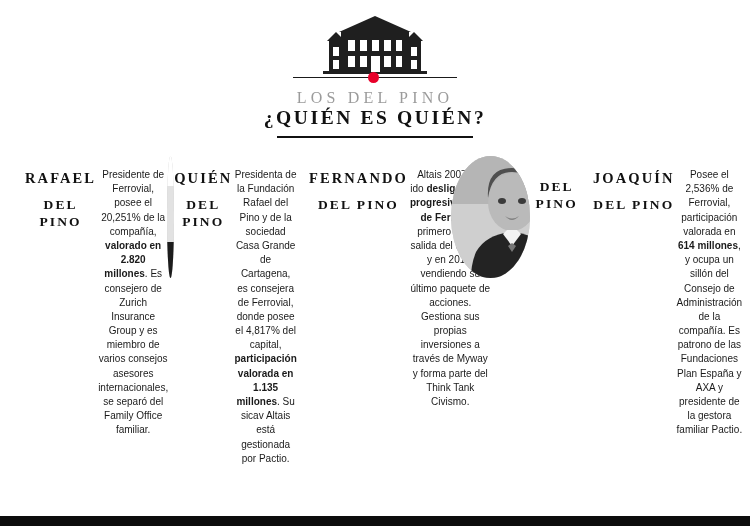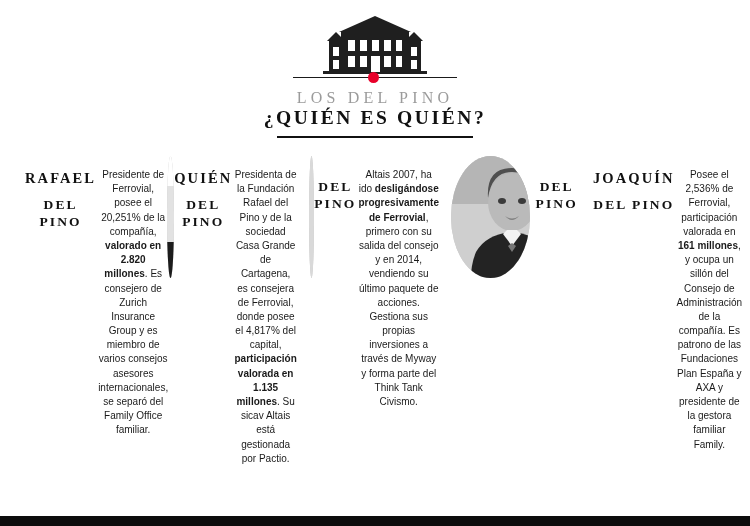--- a/index.html
+++ b/index.html
@@ -245,20 +245,21 @@
 
     <div class="card">
       <div class="portrait">
         <svg width="122" height="122" viewBox="0 0 122 122">
           <rect width="122" height="122" fill="#d9d9d9"></rect>
           <circle cx="61" cy="47" r="23" fill="#a8a8a8"></circle>
           <path d="M61 73 q-31 0 -38 28 q-3 11 -3 21 h82 q0 -10 -3 -21 q-7 -28 -38 -28z" fill="#a8a8a8"></path>
         </svg>
       </div>
       <div class="name">
+        <span>FERNANDO</span>
         <span class="surname">DEL PINO</span>
       </div>
       <div class="bio"><span>Altais 2007, ha ido </span><b>desligándose progresivamente de Ferrovial</b><span>, primero con su salida del consejo y en 2014, vendiendo su último paquete de acciones. Gestiona sus propias inversiones a través de Myway y forma parte del Think Tank Civismo.</span></div>
     </div>
 
     <div class="card">
       <div class="portrait">
         <svg width="122" height="122" viewBox="0 0 122 122">
           <rect width="122" height="122" fill="#cfcfcf"></rect>
           <rect x="0" y="0" width="122" height="48" fill="#b5b5b5"></rect>
@@ -288,19 +289,19 @@
           <ellipse cx="68" cy="51" rx="4" ry="3" fill="#3b3b3b"></ellipse>
           <path d="M50 68 q8 6 16 0 q-8 9 -16 0z" fill="#8a7d71"></path>
           <path d="M58 86 q-26 3 -34 20 q-4 8 -4 16 h78 q0 -9 -5 -17 q-9 -16 -35 -19z" fill="#9b9b9b"></path>
           <rect x="0" y="0" width="16" height="122" fill="#b9b9b9"></rect>
         </svg>
       </div>
       <div class="name">
         <span>JOAQUÍN</span>
         <span class="surname">DEL PINO</span>
       </div>
-      <div class="bio"><span>Posee el 2,536% de Ferrovial, participación valorada en </span><b>161 millones</b><span>, y ocupa un sillón del Consejo de Administración de la compañía. Es patrono de las Fundaciones Plan España y AXA y presidente de la gestora familiar Family.</span></div>
+      <div class="bio"><span>Posee el 2,536% de Ferrovial, participación valorada en </span><b>614 millones</b><span>, y ocupa un sillón del Consejo de Administración de la compañía. Es patrono de las Fundaciones Plan España y AXA y presidente de la gestora familiar Pactio.</span></div>
     </div>
 
   </div>
 
   <div class="bottom-bar"></div>
 </div>
 
 </body></html>

